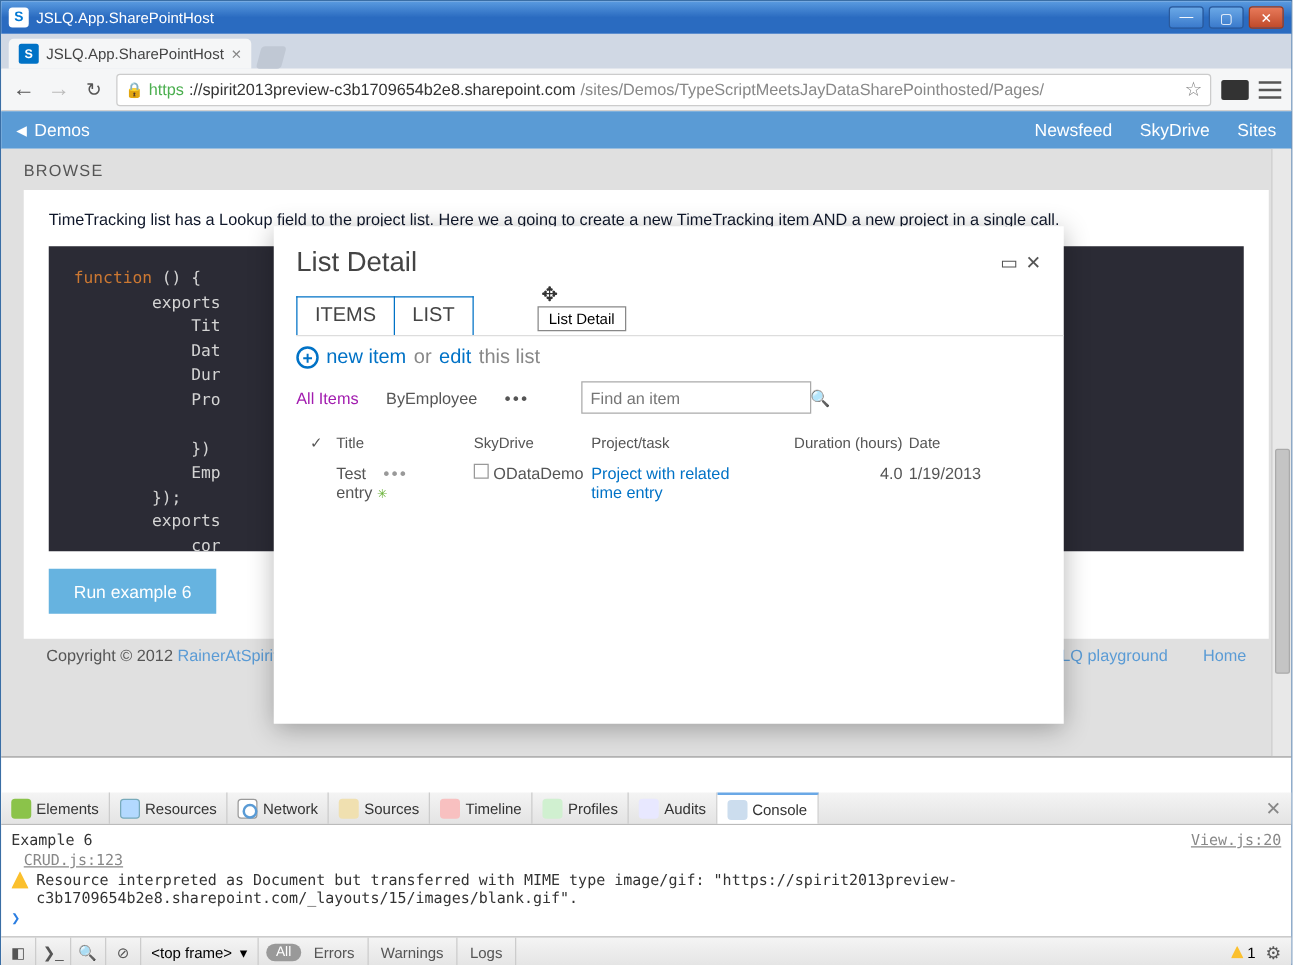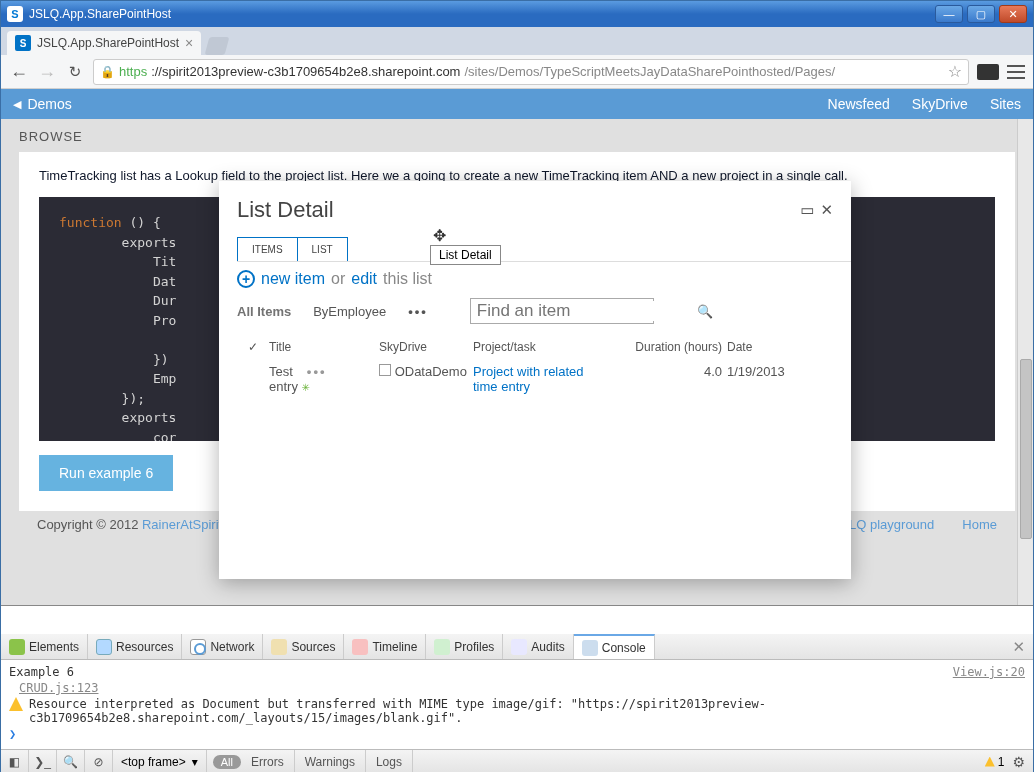--- a/index.html
+++ b/index.html
@@ -57,33 +57,33 @@
 
 .dialog { position:absolute; left:218px; top:180px; width:632px; height:398px; background:#fff; box-shadow:0 4px 20px rgba(0,0,0,0.3); z-index:50; }
 .dialog-hdr { display:flex; align-items:center; padding:16px 18px 0 18px;}
 .dialog-title { font-size:22px; color:#444; flex:1; font-weight:normal;}
 .dialog-ctrls { display:flex; gap:6px; color:#555; font-size:15px;}
 .dialog-ctrls span { cursor:pointer;}
 .move-cursor { position:absolute; left:432px; top:225px; font-size:16px; z-index:60; color:#333;}
 .tooltip { position:absolute; left:429px; top:244px; background:#fff; border:1px solid #888; padding:2px 8px; font-size:12px; z-index:61; }
 
 .dlg-tabs { display:flex; margin:14px 0 0 18px; border-bottom:1px solid #ddd;}
-.dlg-tab { padding:6px 14px; font-size:10px; color:#666; cursor:pointer;}
+.dlg-tab { padding:6px 14px; font-size:16px; color:#666; cursor:pointer;}
 .dlg-tab.active { border:1px solid #0072c6; border-bottom:none; color:#444;}
 
 .dlg-actions { padding:8px 18px 10px 18px; display:flex; align-items:center; gap:6px; font-size:16px; color:#888;}
 .plus-icon { width:18px; height:18px; border:2px solid #0072c6; border-radius:50%; display:inline-flex; align-items:center; justify-content:center; color:#0072c6; font-size:14px; font-weight:bold;}
 .dlg-actions .link { color:#0072c6; cursor:pointer;}
 
 .dlg-views { padding:0 18px 10px 18px; display:flex; align-items:center; gap:22px; font-size:13px;}
-.dlg-views .view-link { color:#737373; cursor:pointer;font-weight:bold;}
+.dlg-views .view-link { color:#a21caf; cursor:pointer;}
 .dlg-views .view-plain { color:#555; cursor:pointer;}
 .dlg-views .dots { color:#555; font-weight:bold; cursor:pointer; letter-spacing:2px;}
 .search-box { border:1px solid #aaa; height:26px; width:184px; display:flex; align-items:center; padding:0 6px; margin-left:20px;}
-.search-box input { border:none; outline:none; flex:1; font-size:17px;}
+.search-box input { border:none; outline:none; flex:1; font-size:13px;}
 .search-ic { font-size:13px; color:#333;}
 
 .dlg-table { padding: 0 18px; }
 .tbl-hdr { display:flex; font-size:12px; color:#555; padding:6px 0; }
 .col-check { width:32px; text-align:center;}
 .col-title { width:110px;}
 .col-emp { width:94px;}
 .col-proj { width:138px;}
 .col-dur { width:116px; text-align:right; padding-right:5px;}
 .col-date { width:90px;}

